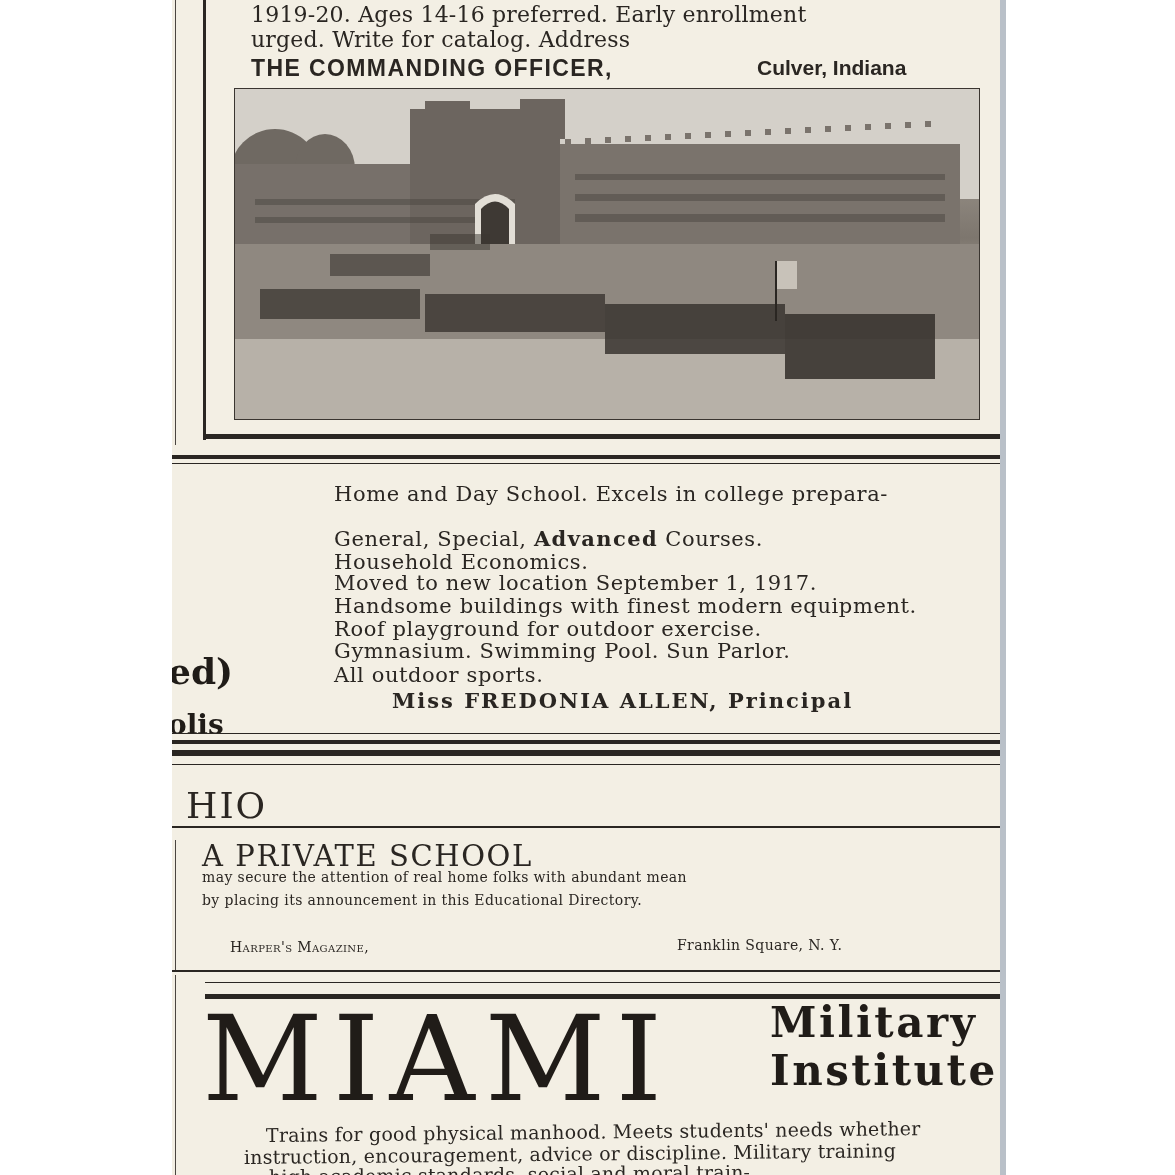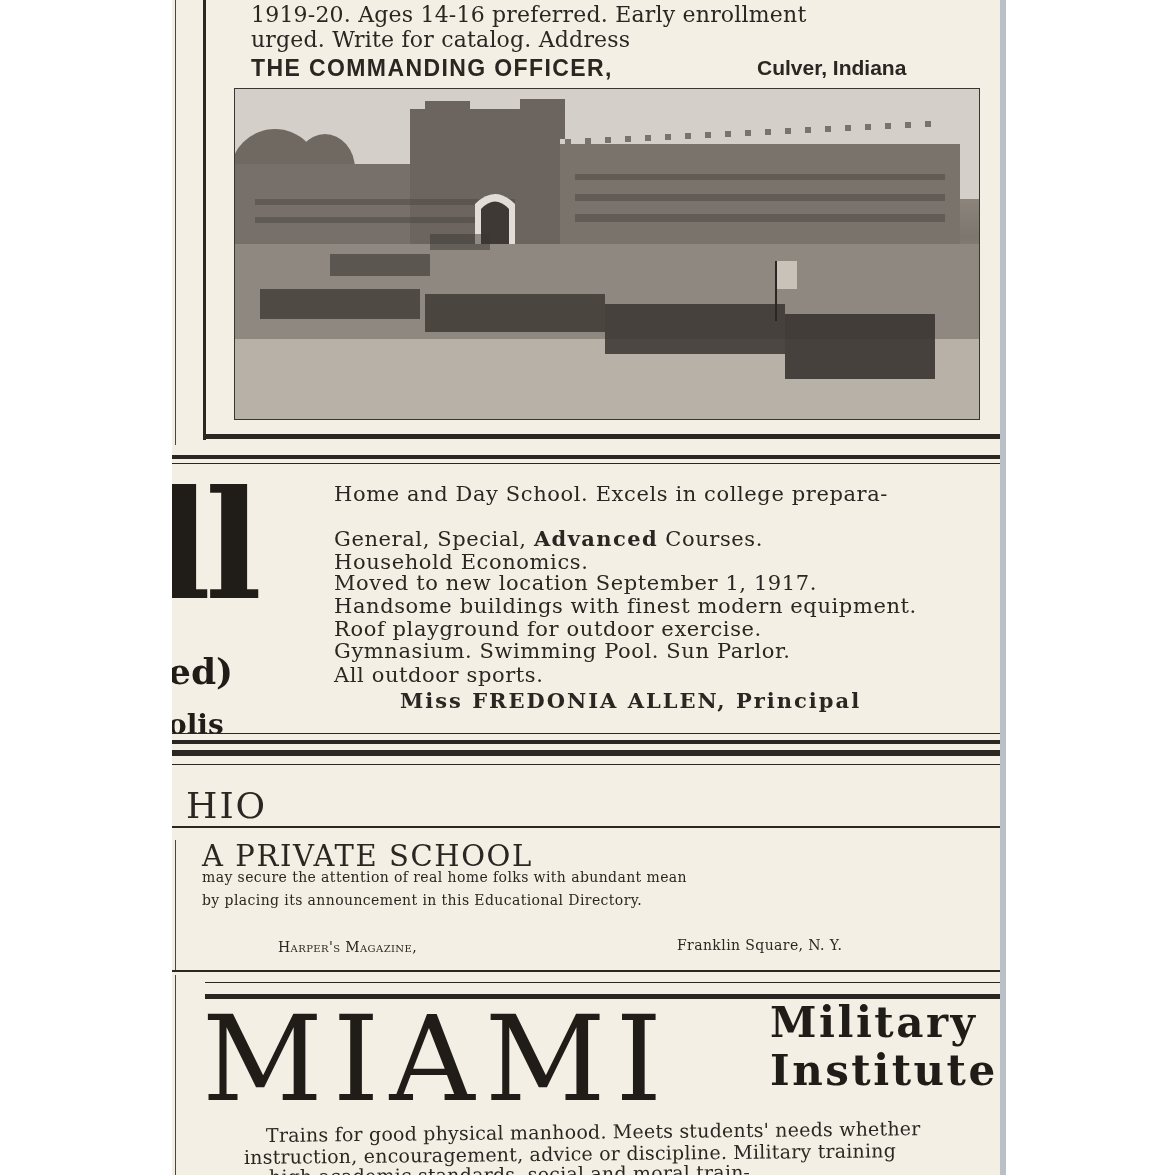--- a/index.html
+++ b/index.html
@@ -124,49 +124,48 @@
       <rect x="540" y="172" width="22" height="28" fill="#c8c2b9"></rect>
       <rect x="540" y="172" width="2" height="60" fill="#2a2622"></rect>
     </svg>
   </div>
 
   <div class="culver-box-bottom"></div>
 
   <div class="rule" style="top:455px; height:4px;"></div>
   <div class="rule" style="top:463px; height:1px;"></div>
 
-  <div class="abs txt big-ll" style="left:-18px; top:470px;">ll</div>
   <div class="abs txt side-bold" style="left:-4px; top:632px;">ed)</div>
   <div class="abs txt side-bold" style="left:-4px; top:690px; font-size:28px;">olis</div>
 
   <div class="abs txt allen-text" style="left:162px; top:484px;">Home and Day School.   Excels in college prepara-</div>
   <div class="abs txt allen-text" style="left:162px; top:528px;">
     <span>General, Special, </span><b style="letter-spacing:1.4px;">Advanced</b><span> Courses.</span>
   </div>
   <div class="abs txt allen-text" style="left:162px; top:552px;">Household Economics.</div>
   <div class="abs txt allen-text" style="left:162px; top:573px;">Moved to new location September 1, 1917.</div>
   <div class="abs txt allen-text" style="left:162px; top:596px;">Handsome buildings with finest modern equipment.</div>
   <div class="abs txt allen-text" style="left:162px; top:619px;">Roof playground for outdoor exercise.</div>
   <div class="abs txt allen-text" style="left:162px; top:641px;">Gymnasium.   Swimming Pool.   Sun Parlor.</div>
   <div class="abs txt allen-text" style="left:162px; top:665px;">All outdoor sports.</div>
-  <div class="abs txt allen-sign" style="left:220px; top:690px;margin-left:8px;">Miss FREDONIA ALLEN, Principal</div>
+  <div class="abs txt allen-sign" style="left:220px; top:690px;">Miss FREDONIA ALLEN, Principal</div>
 
   <div class="rule" style="top:733px; height:1px;"></div>
   <div class="rule" style="top:740px; height:4px;"></div>
   <div class="rule" style="top:750px; height:6px;"></div>
   <div class="rule" style="top:764px; height:1px;"></div>
 
   <div class="abs txt ohio" style="left:-4px; top:788px;">HIO</div>
   <div class="rule" style="top:826px; height:2px;"></div>
 
   <div class="abs" style="left:3px; top:840px; width:1px; height:130px; background:#4a4540;"></div>
   <div class="abs txt ps-title" style="left:30px; top:842px;">A PRIVATE SCHOOL</div>
   <div class="abs txt ps-text" style="left:30px; top:870px;">may secure the attention of real home folks with abundant mean</div>
   <div class="abs txt ps-text" style="left:30px; top:893px;">by placing its announcement in this Educational Directory.</div>
-  <div class="abs txt ps-text smallcaps" style="left:58px; top:940px;margin-left:48px;">Harper's Magazine,</div>
+  <div class="abs txt ps-text smallcaps" style="left:58px; top:940px;">Harper's Magazine,</div>
   <div class="abs txt ps-text" style="left:505px; top:938px;">Franklin Square, N. Y.</div>
   <div class="rule" style="top:970px; height:2px;"></div>
 
   <div class="abs" style="left:3px; top:975px; width:1px; height:200px; background:#4a4540;"></div>
   <div class="rule" style="left:33px; width:795px; top:982px; height:1px;"></div>
   <div class="rule" style="left:33px; width:795px; top:994px; height:5px;"></div>
   <div class="abs txt miami" style="left:30px; top:1000px;">MIAMI</div>
   <div class="abs txt miami-sub" style="left:598px; top:1002px;">Military</div>
   <div class="abs txt miami-sub" style="left:598px; top:1050px;">Institute</div>
 

